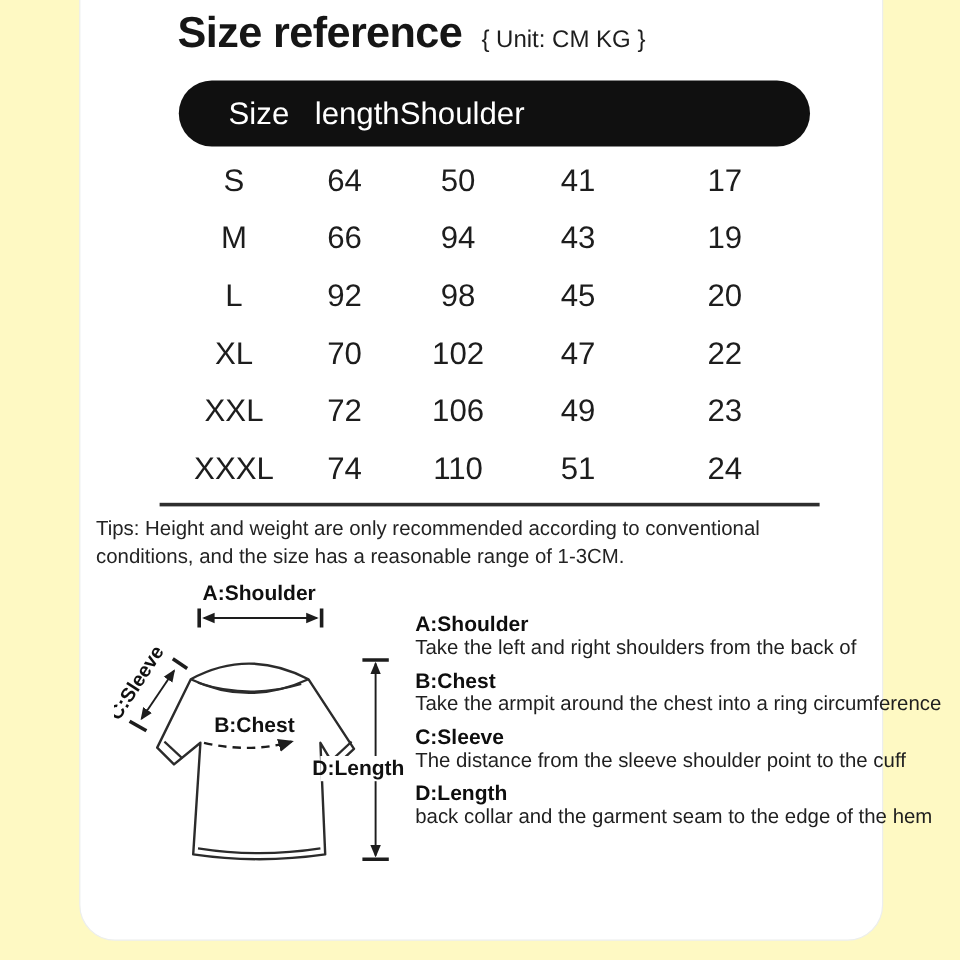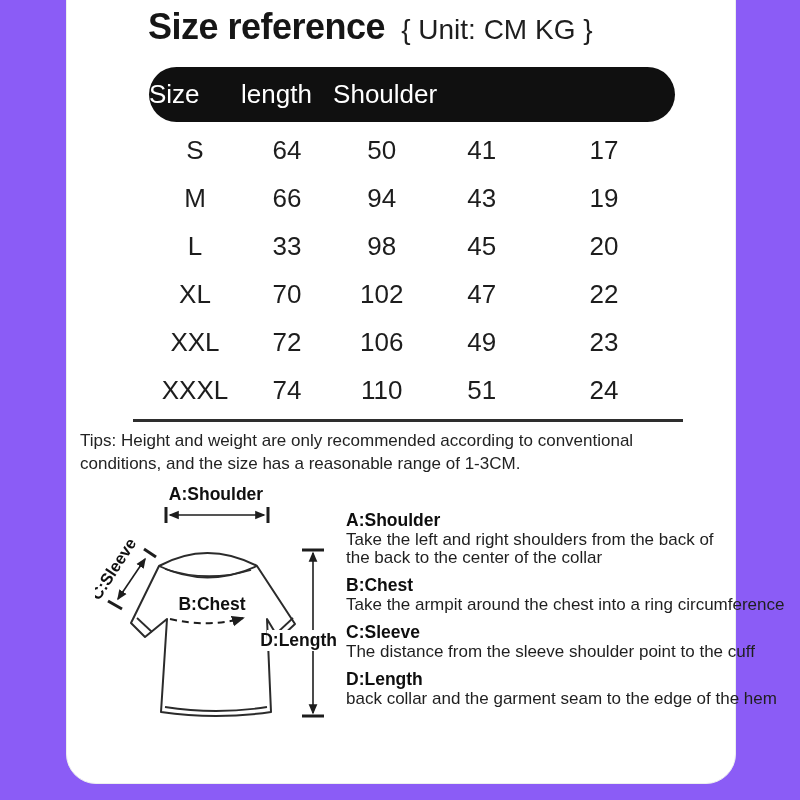--- a/index.html
+++ b/index.html
@@ -1,39 +1,39 @@
 <!DOCTYPE html>
 <html><head>
 <meta charset="utf-8">
 <style>
   html,body{margin:0;padding:0;}
   #screen{
     position:relative;width:800px;height:800px;overflow:hidden;
-    background:#8b5cf6;
+    background:#fef9c3;
     font-family:"Liberation Sans",sans-serif;
     color:#1c1c1c;
   }
   .card{
     position:absolute;left:66px;top:-34px;width:668px;height:816px;
     background:#ffffff;border:1px solid #eceeee;border-radius:30px;
   }
   
   .title-row{
     position:absolute;left:148px;top:6px;display:flex;align-items:baseline;gap:16px;white-space:nowrap;
   }
   .title{font-size:36px;font-weight:bold;letter-spacing:-0.5px;color:#161616;}
-  .unit-note{font-size:28px;color:#1e1e1e;}
+  .unit-note{font-size:20px;color:#1e1e1e;}
   
   .thead{
     position:absolute;left:149px;top:67px;width:526px;height:55px;
     background:#101010;border-radius:28px;
     display:grid;grid-template-columns:17.5% 17.5% 18.5% 19.5% 27%;
     align-items:center;color:#ffffff;font-size:26px;
   }
-  .thead .cell{text-align:left;}
+  .thead .cell{text-align:right;}
   .tbody{
     position:absolute;left:149px;top:126px;width:526px;
     display:grid;grid-template-columns:17.5% 17.5% 18.5% 19.5% 27%;
     grid-auto-rows:48px;align-items:center;
     font-size:26px;color:#1d1d1d;
   }
   .tbody .cell{text-align:center;}
   .trow{display:contents;}
   
   .divider{position:absolute;left:133px;top:419px;width:550px;height:3px;background:#2e2e2e;}
@@ -78,21 +78,21 @@
     </div>
     <div class="trow">
       <div class="cell">M</div>
       <div class="cell">66</div>
       <div class="cell">94</div>
       <div class="cell">43</div>
       <div class="cell">19</div>
     </div>
     <div class="trow">
       <div class="cell">L</div>
-      <div class="cell">33</div>
+      <div class="cell">92</div>
       <div class="cell">98</div>
       <div class="cell">45</div>
       <div class="cell">20</div>
     </div>
     <div class="trow">
       <div class="cell">XL</div>
       <div class="cell">70</div>
       <div class="cell">102</div>
       <div class="cell">47</div>
       <div class="cell">22</div>
@@ -161,21 +161,20 @@
       <line x1="218" y1="67" x2="218" y2="227" stroke-width="1.6" marker-start="url(#arw)" marker-end="url(#arw)"></line>
     </g>
     <rect x="172" y="144" width="72" height="21" fill="#ffffff"></rect>
     <text x="242" y="160" text-anchor="end" font-size="17.5">D:Length</text>
   </svg>
 
   <div class="guide">
     <div class="guide-item">
       <div class="guide-title">A:Shoulder</div>
       <div class="guide-line">Take the left and right shoulders from the back of</div>
-      <div class="guide-line">the back to the center of the collar</div>
     </div>
     <div class="guide-item">
       <div class="guide-title">B:Chest</div>
       <div class="guide-line">Take the armpit around the chest into a ring circumference</div>
     </div>
     <div class="guide-item">
       <div class="guide-title">C:Sleeve</div>
       <div class="guide-line">The distance from the sleeve shoulder point to the cuff</div>
     </div>
     <div class="guide-item">

